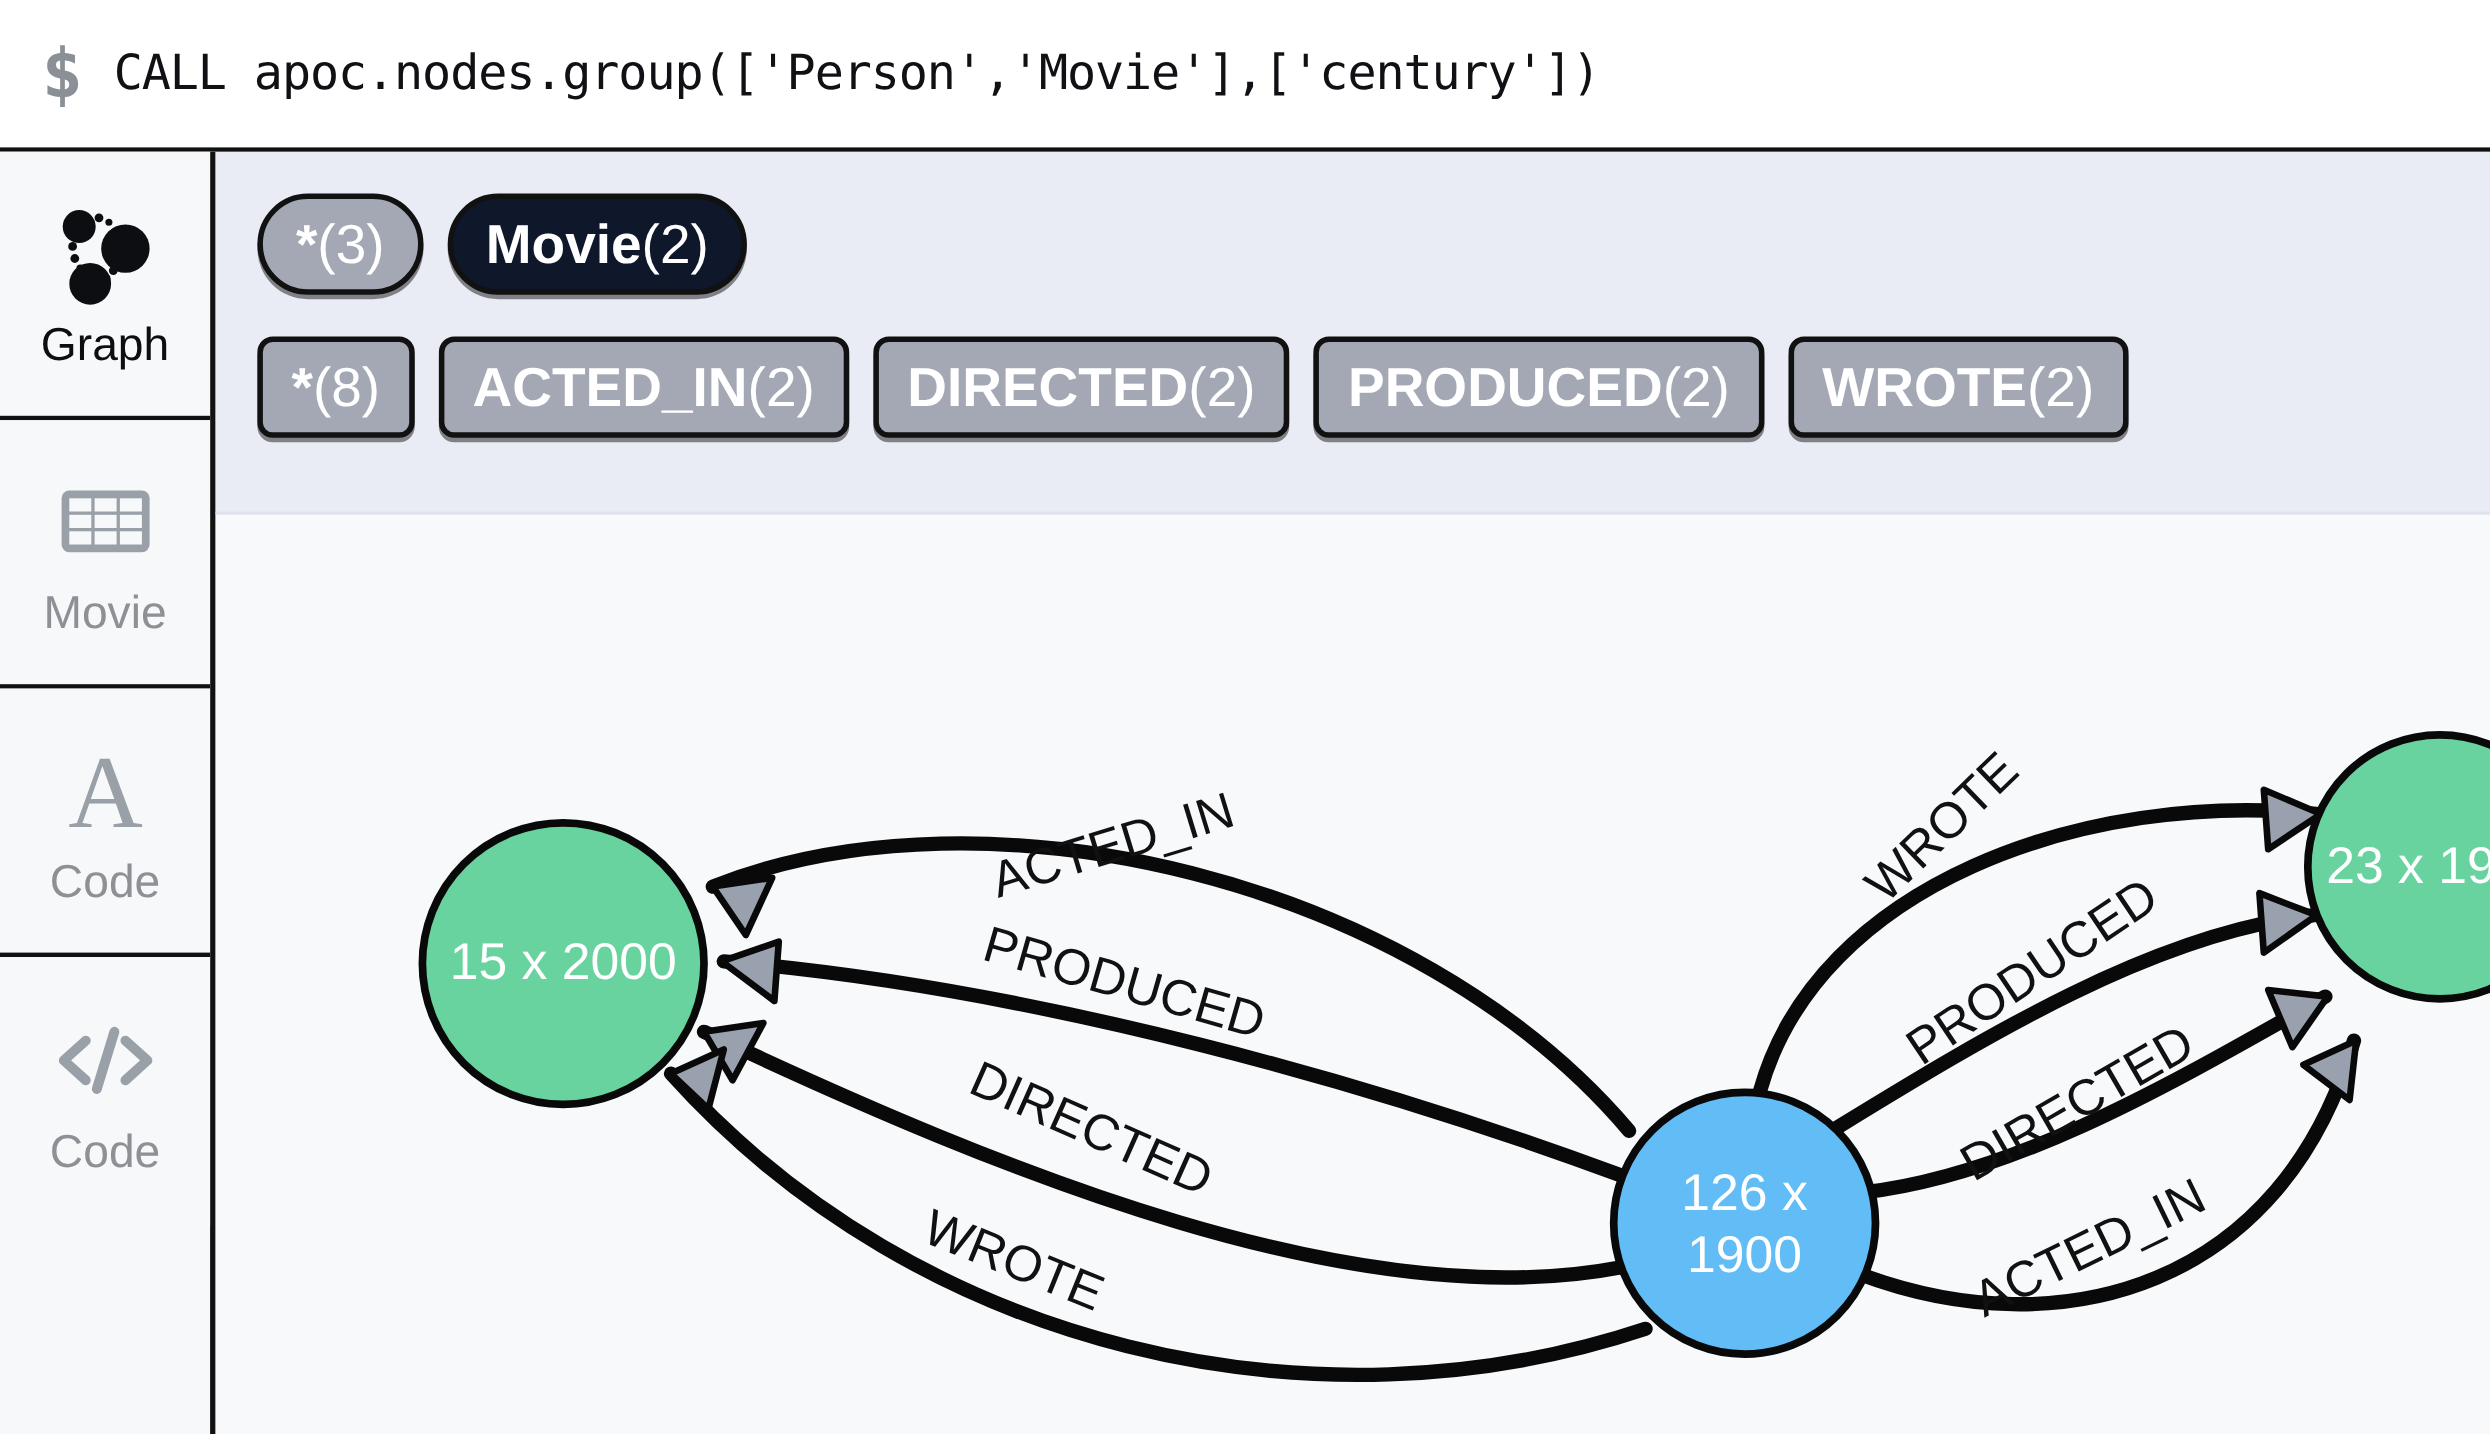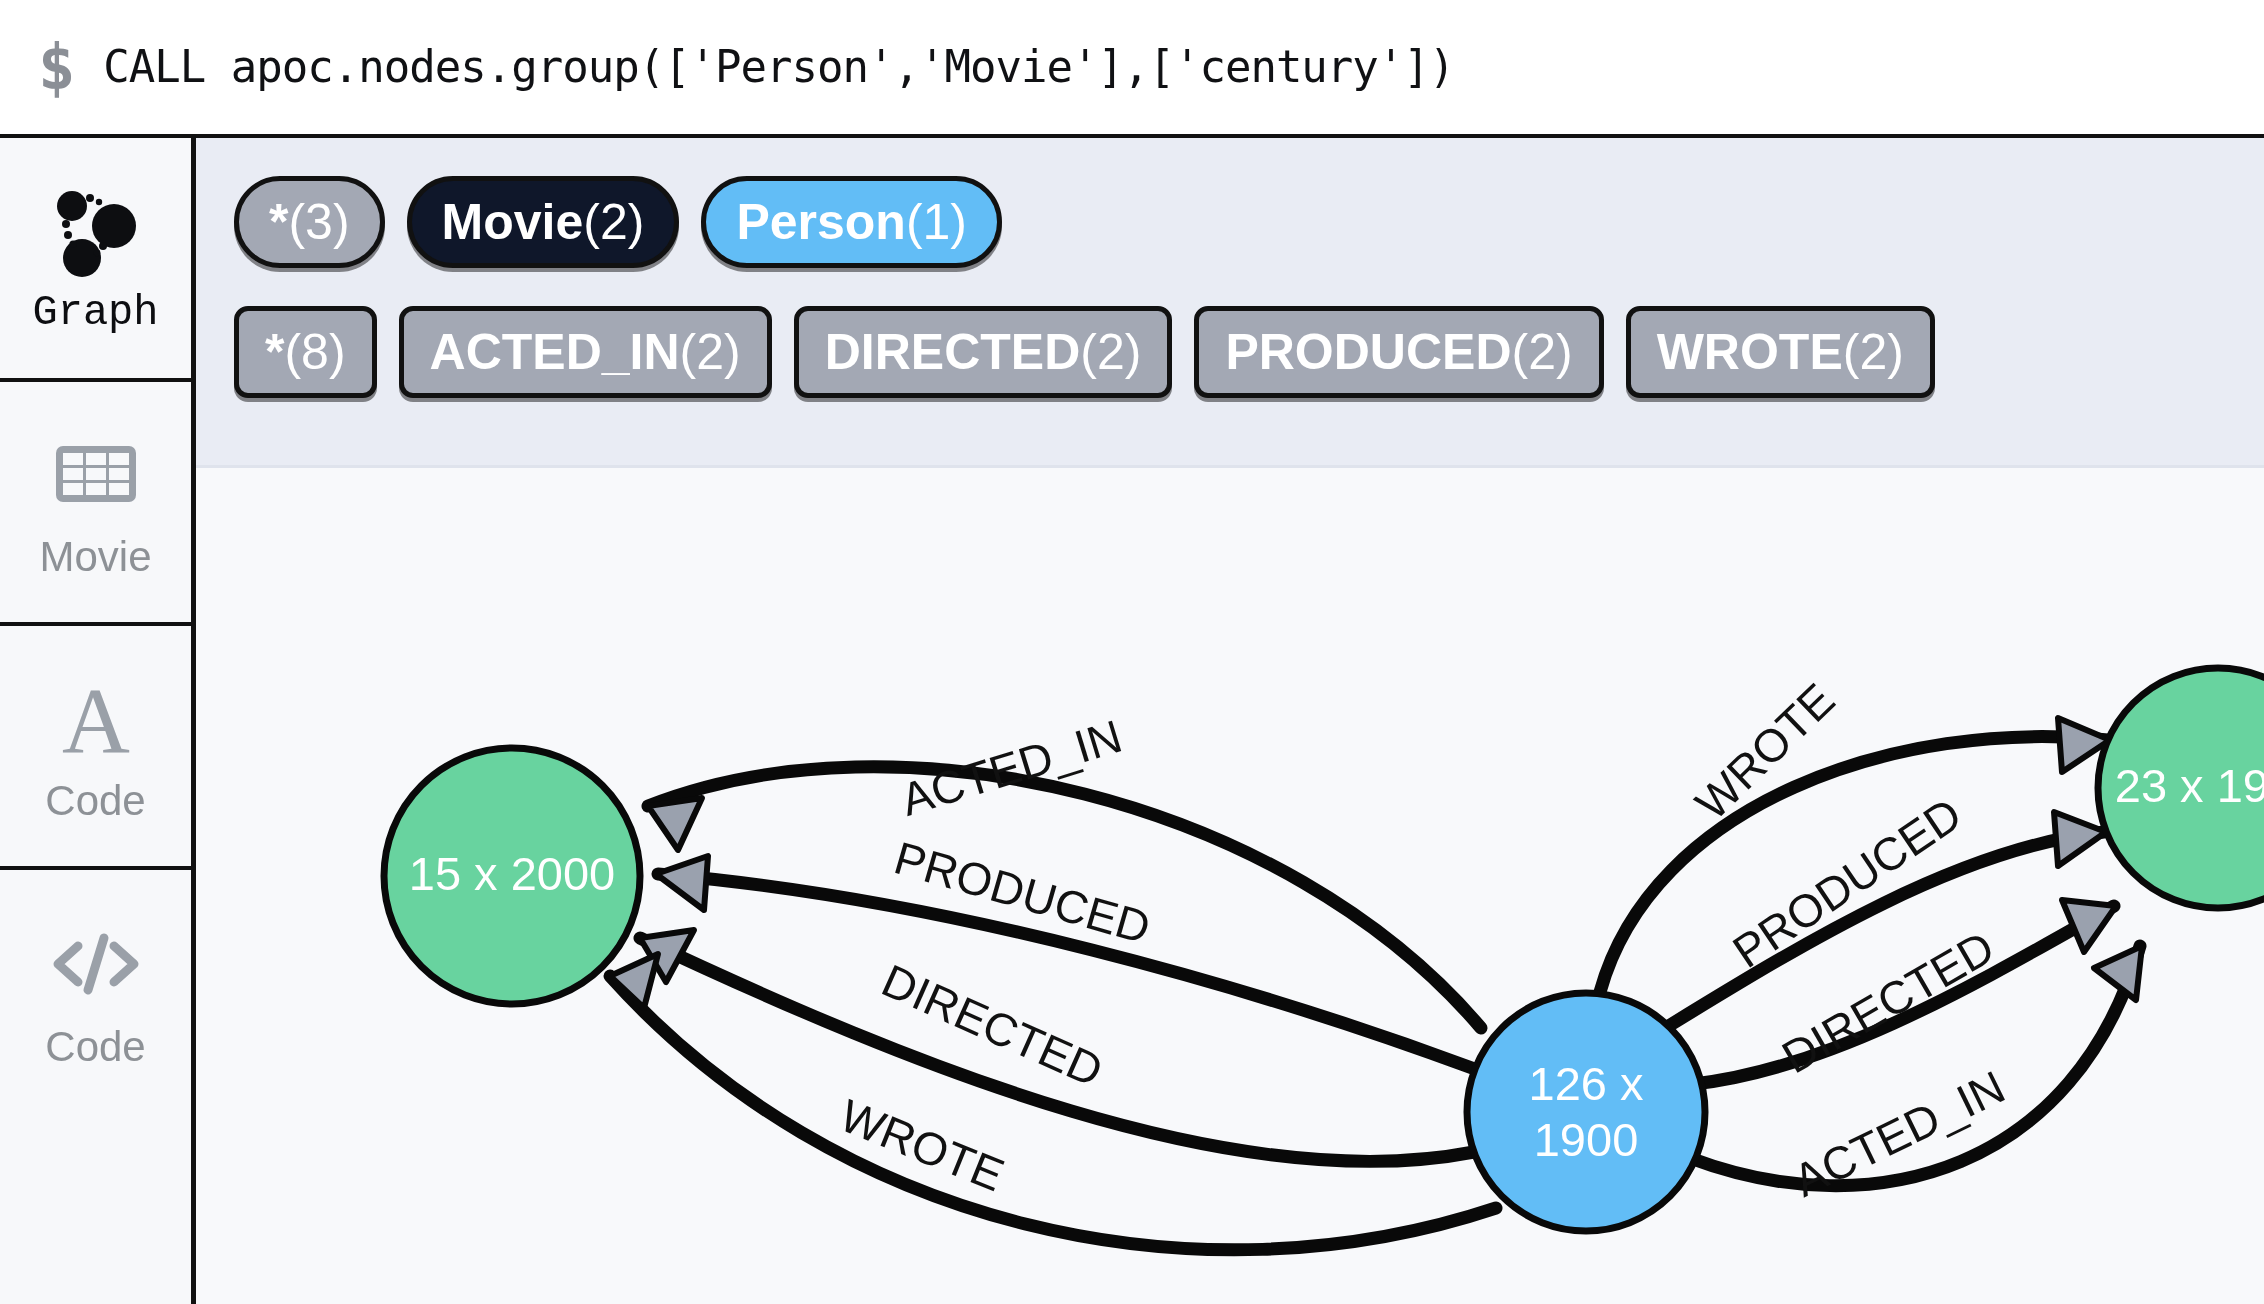--- a/index.html
+++ b/index.html
@@ -40,21 +40,21 @@
     position: relative;
     height: 244px; width: 191px;
     display: flex; flex-direction: column;
     align-items: center; justify-content: center;
     gap: 14px;
     border-bottom: 4px solid #111111;
     background: #f7f8fa;
   }
   .side-item:last-child { border-bottom: none; }
   .side-label { font-size: 42px; line-height: 1; color: #8d9196; }
-  .side-item.active .side-label { color: #0d0e11; font-family: Liberation Mono, monospace; }
+  .side-item.active .side-label { color: #0d0e11; }
   .side-icon { width: 96px; height: 96px; display: block; }
 
   
   .legend {
     position: absolute; left: 196px; top: 138px;
     width: 2068px; height: 330px;
     background: #e9ecf4;
     border-bottom: 3px solid #dfe3ec;
     padding: 22px 0 0 38px;
   }
@@ -181,24 +181,20 @@
 
     <div class="legend-row">
       <div class="pill node gray">
         <span>*</span>
           <span class="cnt">(3)</span>
       </div>
       <div class="pill node green">
         <span>Movie</span>
           <span class="cnt">(2)</span>
       </div>
-      <div class="pill node blue">
-        <span>Person</span>
-          <span class="cnt">(1)</span>
-      </div>
     </div>
 
     <div class="legend-row second">
       <div class="pill rel gray">
         <span>*</span>
           <span class="cnt">(8)</span>
       </div>
       <div class="pill rel gray">
         <span>ACTED_IN</span>
           <span class="cnt">(2)</span>

